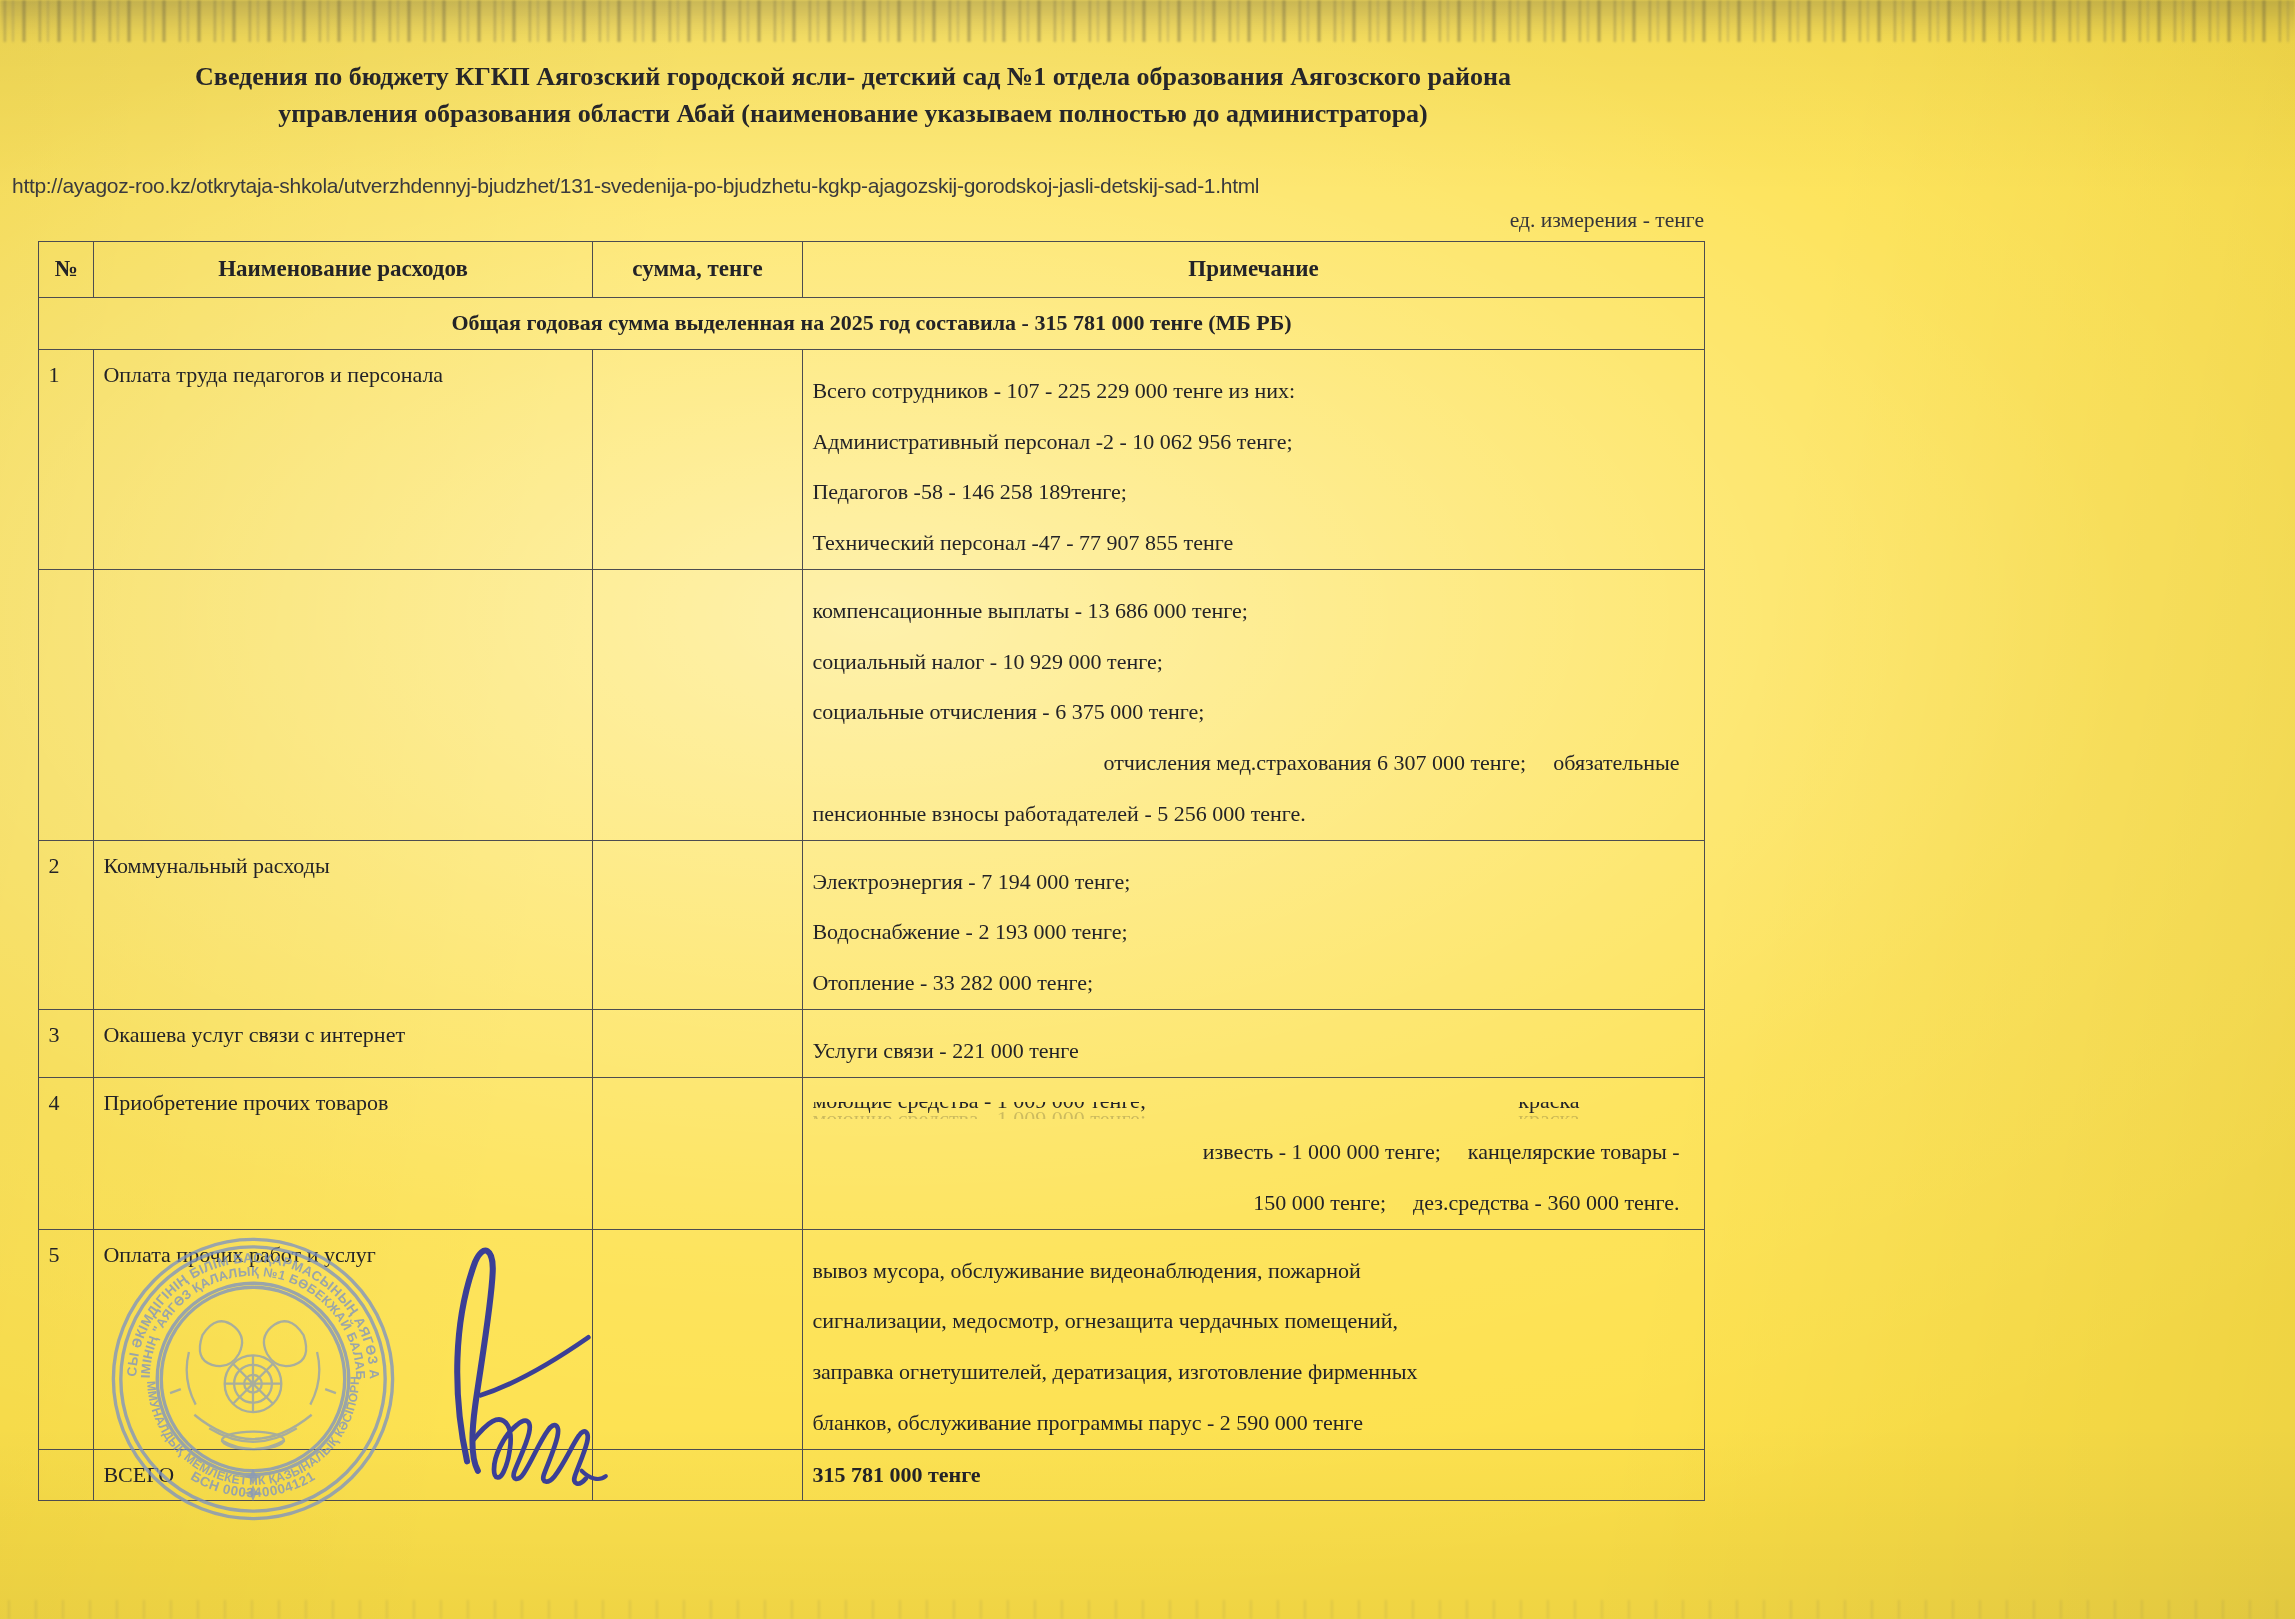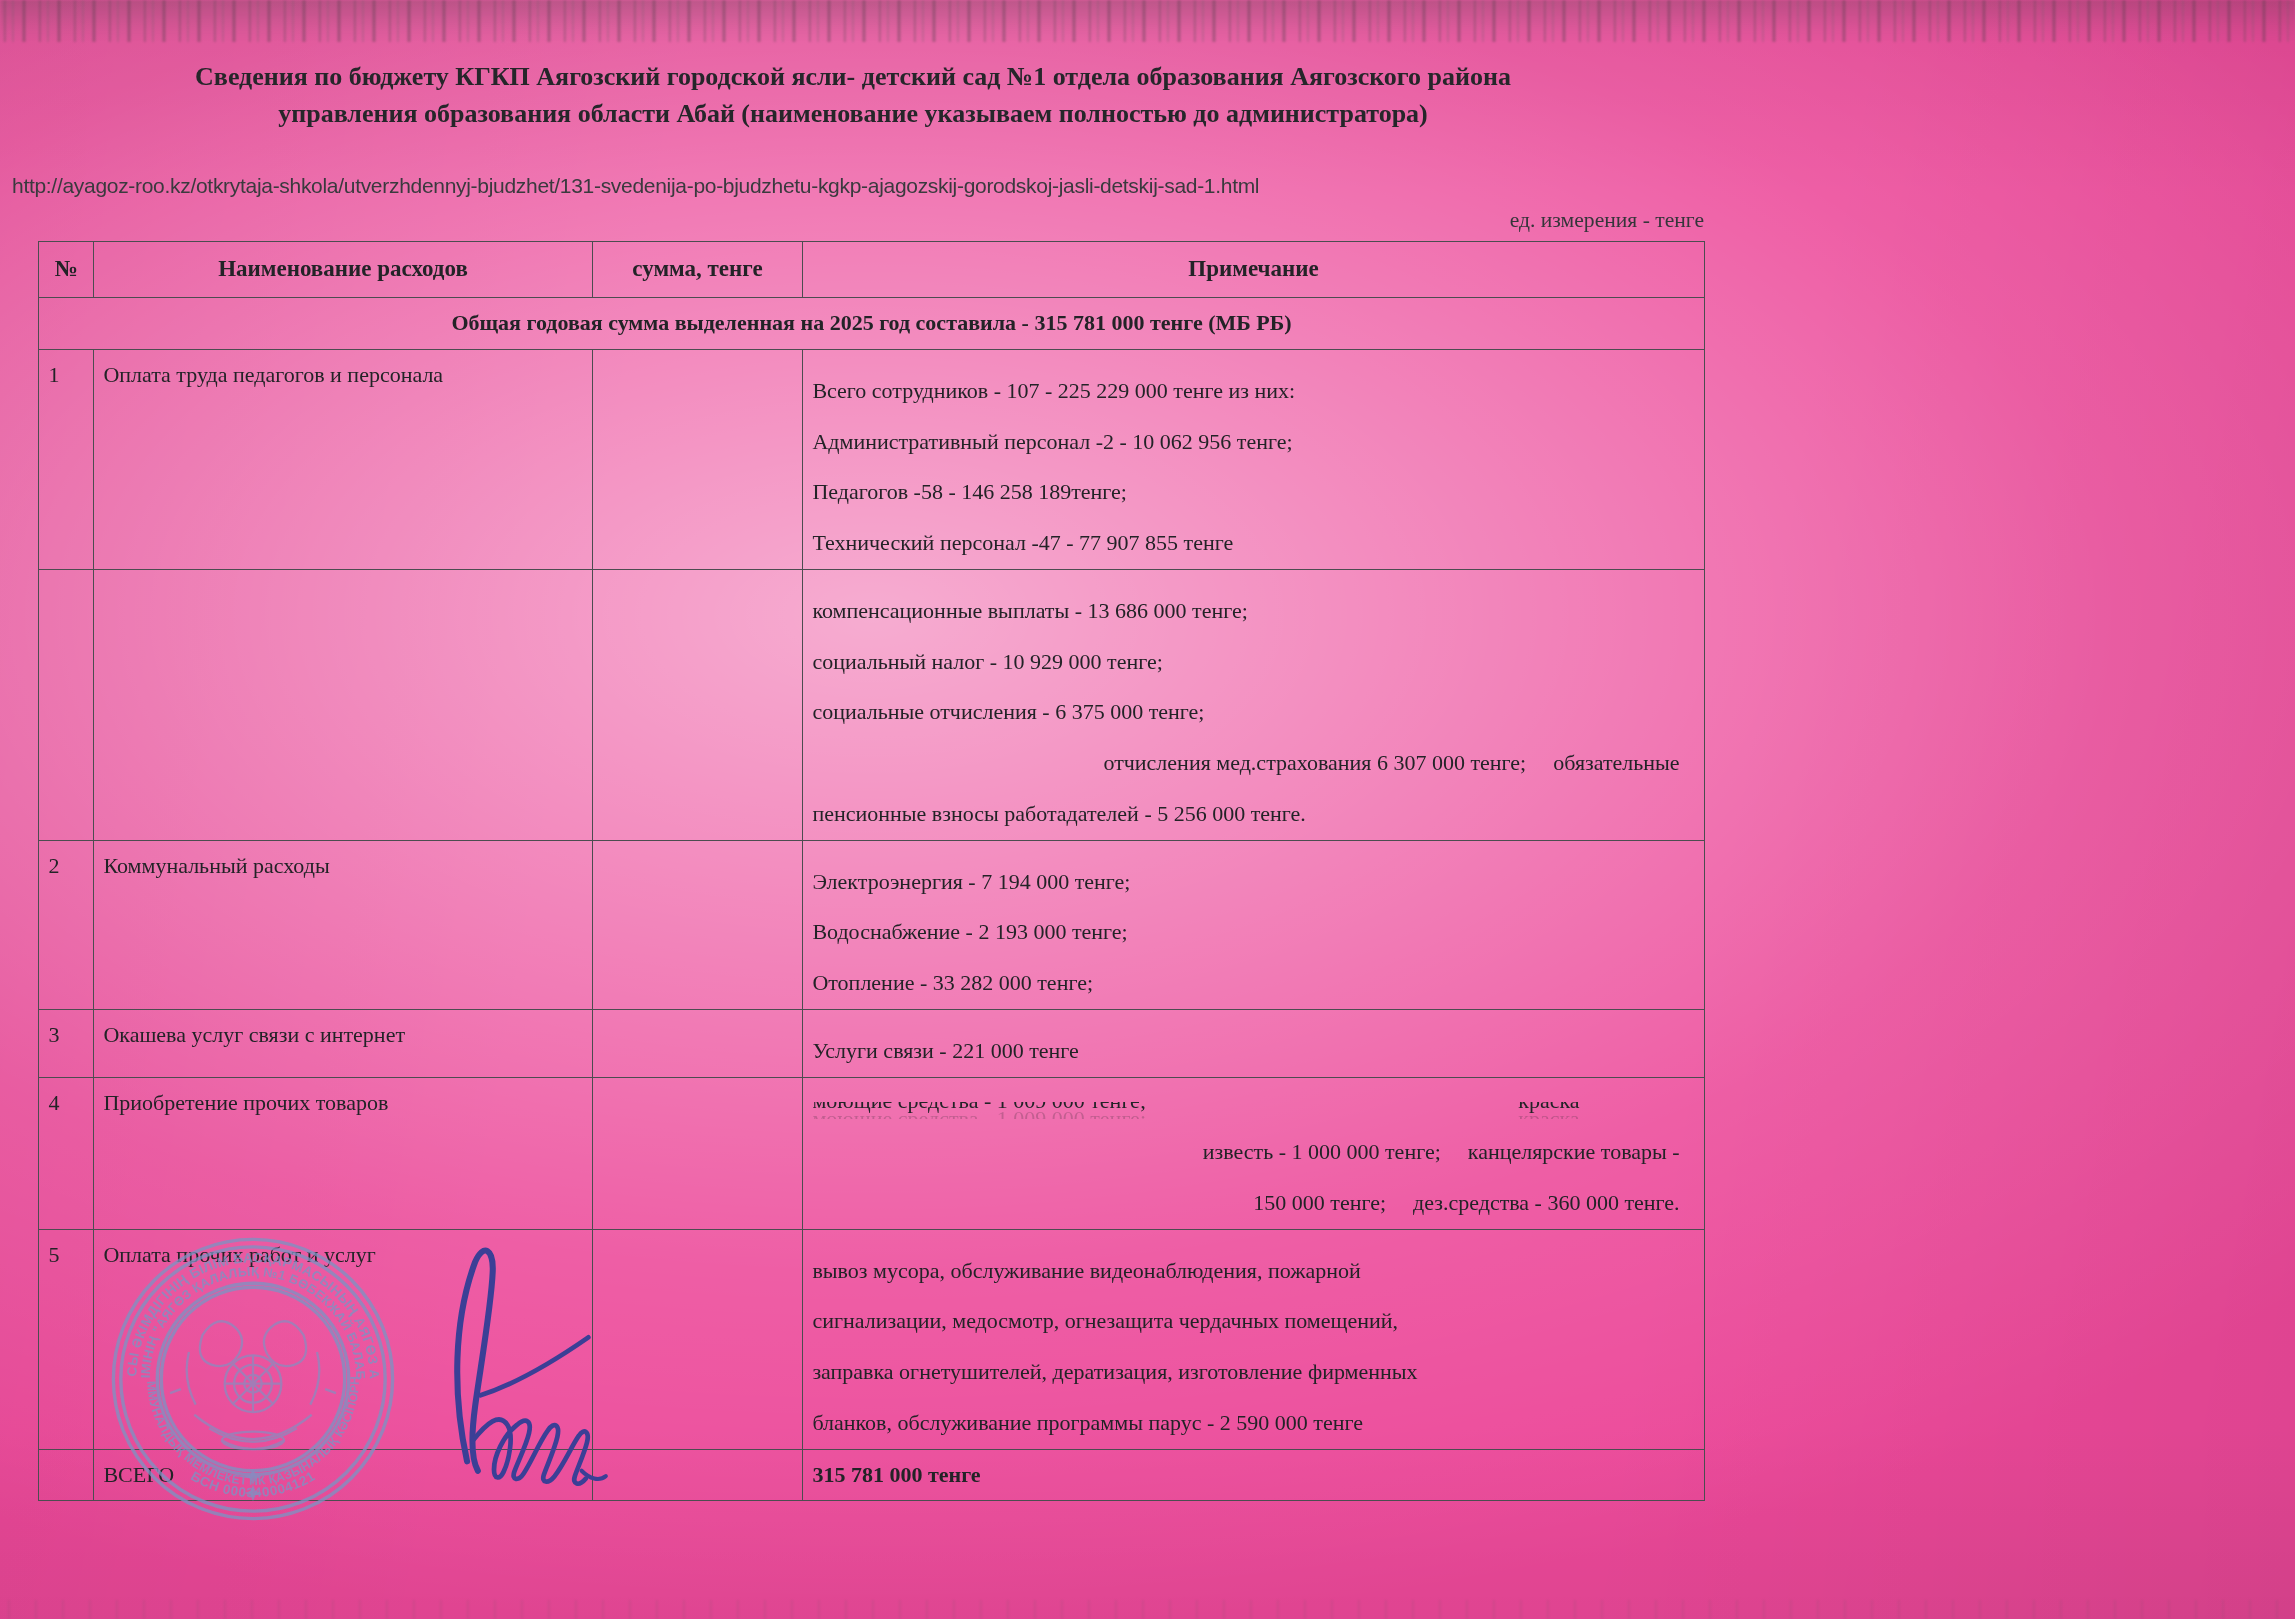--- a/index.html
+++ b/index.html
@@ -8,21 +8,21 @@
     padding: 0;
     background: #d9d7d3;
   }
   body {
     font-family: "Liberation Serif", "DejaVu Serif", serif;
   }
   #page {
     position: relative;
     width: 2295px;
     height: 1619px;
-    background: #ec4899;
+    background: #fde047;
     overflow: hidden;
   }
   
   #paper-sheen {
     position: absolute;
     inset: 0;
     background:
       radial-gradient(120% 90% at 38% 38%, rgba(255,255,255,0.55) 0%, rgba(255,255,255,0.12) 45%, rgba(0,0,0,0.00) 70%),
       linear-gradient(100deg, rgba(0,0,0,0.045) 0%, rgba(0,0,0,0.0) 28%, rgba(0,0,0,0.0) 72%, rgba(0,0,0,0.06) 100%),
       linear-gradient(180deg, rgba(0,0,0,0.05) 0%, rgba(0,0,0,0.0) 12%, rgba(0,0,0,0.0) 88%, rgba(0,0,0,0.055) 100%);

